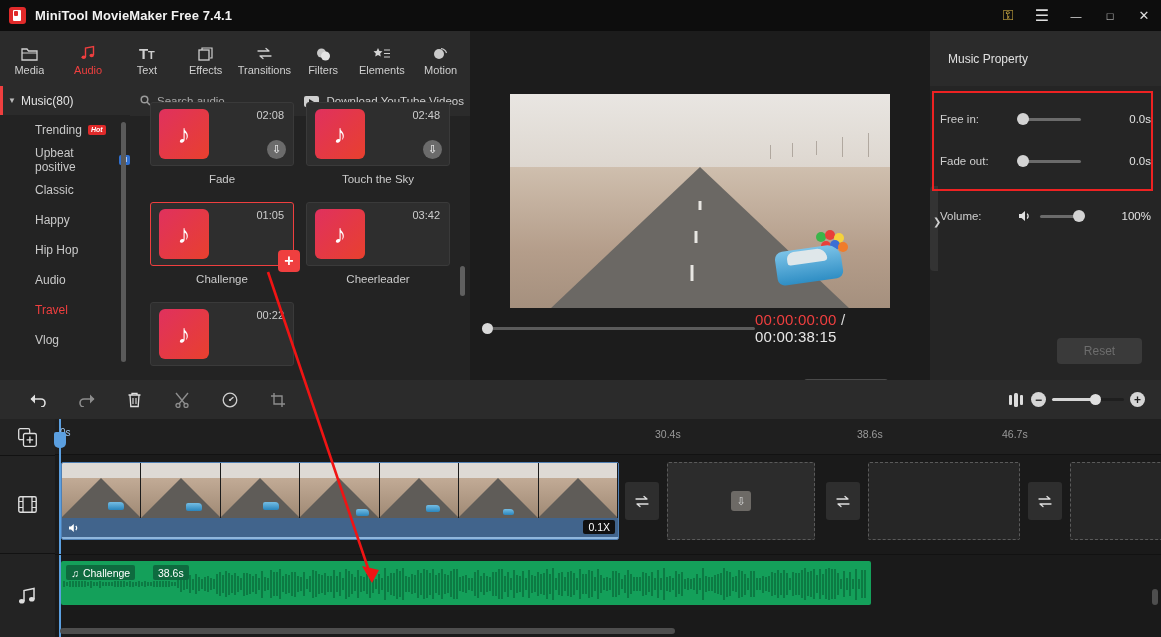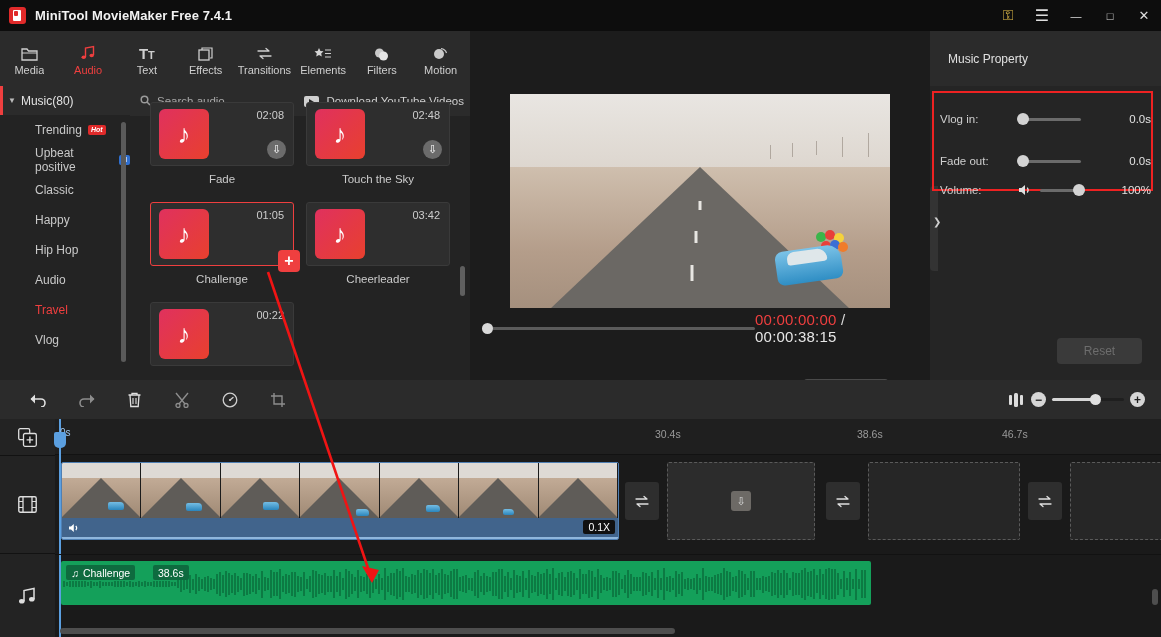--- a/index.html
+++ b/index.html
@@ -398,35 +398,35 @@
     <div class="tool">
       <span class="ico">
         <svg width="17" height="14" viewBox="0 0 17 14">
             <path d="M2 4h11l-3-2.5M15 9H4l3 2.5" fill="none" stroke="#cfcfcf" stroke-width="1.3" stroke-linecap="round" stroke-linejoin="round"></path>
           </svg>
       </span>
       <span class="lbl">Transitions</span>
     </div>
     <div class="tool">
       <span class="ico">
+        <svg width="17" height="14" viewBox="0 0 17 14">
+            <circle cx="6.5" cy="6" r="4.5" fill="#c9c9c9"></circle>
+            <circle cx="10.5" cy="9" r="4.5" fill="#e4e4e4"></circle>
+          </svg>
+      </span>
+      <span class="lbl">Filters</span>
+    </div>
+    <div class="tool">
+      <span class="ico">
         <svg width="18" height="14" viewBox="0 0 18 14">
             <path d="M5 1l1.4 2.9 3.1.4-2.3 2.2.6 3.1L5 8.1 2.2 9.6l.6-3.1L.5 4.3l3.1-.4z" fill="#d4d4d4"></path>
             <path d="M11 3h6M11 6.5h6M11 10h6" stroke="#cfcfcf" stroke-width="1.2"></path>
           </svg>
       </span>
       <span class="lbl">Elements</span>
-    </div>
-    <div class="tool">
-      <span class="ico">
-        <svg width="17" height="14" viewBox="0 0 17 14">
-            <circle cx="6.5" cy="6" r="4.5" fill="#c9c9c9"></circle>
-            <circle cx="10.5" cy="9" r="4.5" fill="#e4e4e4"></circle>
-          </svg>
-      </span>
-      <span class="lbl">Filters</span>
     </div>
     <div class="tool">
       <span class="ico">
         <svg width="17" height="14" viewBox="0 0 17 14">
             <circle cx="7" cy="7" r="5" fill="#c9c9c9"></circle>
             <path d="M9 1.6A6.3 6.3 0 0 1 14.5 6" fill="none" stroke="#c9c9c9" stroke-width="1.2"></path>
           </svg>
       </span>
       <span class="lbl">Motion</span>
     </div>
@@ -610,34 +610,34 @@
       </div>
     </div>
   </div>
 
   <div class="props">
     <div class="props-head">Music Property</div>
     <div class="panel-grip"></div>
     <div class="props-box"></div>
 
     <div class="prow" style="top:75px">
-      <span class="plbl">Vlog in:</span>
+      <span class="plbl">Free in:</span>
       <span class="ptrack">
           <span class="pknob" style="left:-1px"></span>
         </span>
       <span class="pval">0.0s</span>
     </div>
     <div class="prow" style="top:117px">
       <span class="plbl">Fade out:</span>
       <span class="ptrack">
           <span class="pknob" style="left:-1px"></span>
         </span>
       <span class="pval">0.0s</span>
     </div>
-    <div class="prow" style="top:146px">
+    <div class="prow" style="top:172px">
       <span class="plbl">Volume:</span>
       <span style="margin-right:8px;display:flex">
         <svg width="14" height="12" viewBox="0 0 14 12">
             <path d="M1 4h2.5L7 1v10L3.5 8H1z" fill="#e0e0e0"></path>
             <path d="M9.2 3.5a4 4 0 0 1 0 5" fill="none" stroke="#e0e0e0" stroke-width="1.2"></path>
           </svg>
       </span>
       <span class="ptrack" style="width:44px">
           <span class="pknob" style="left:33px"></span>
         </span>

